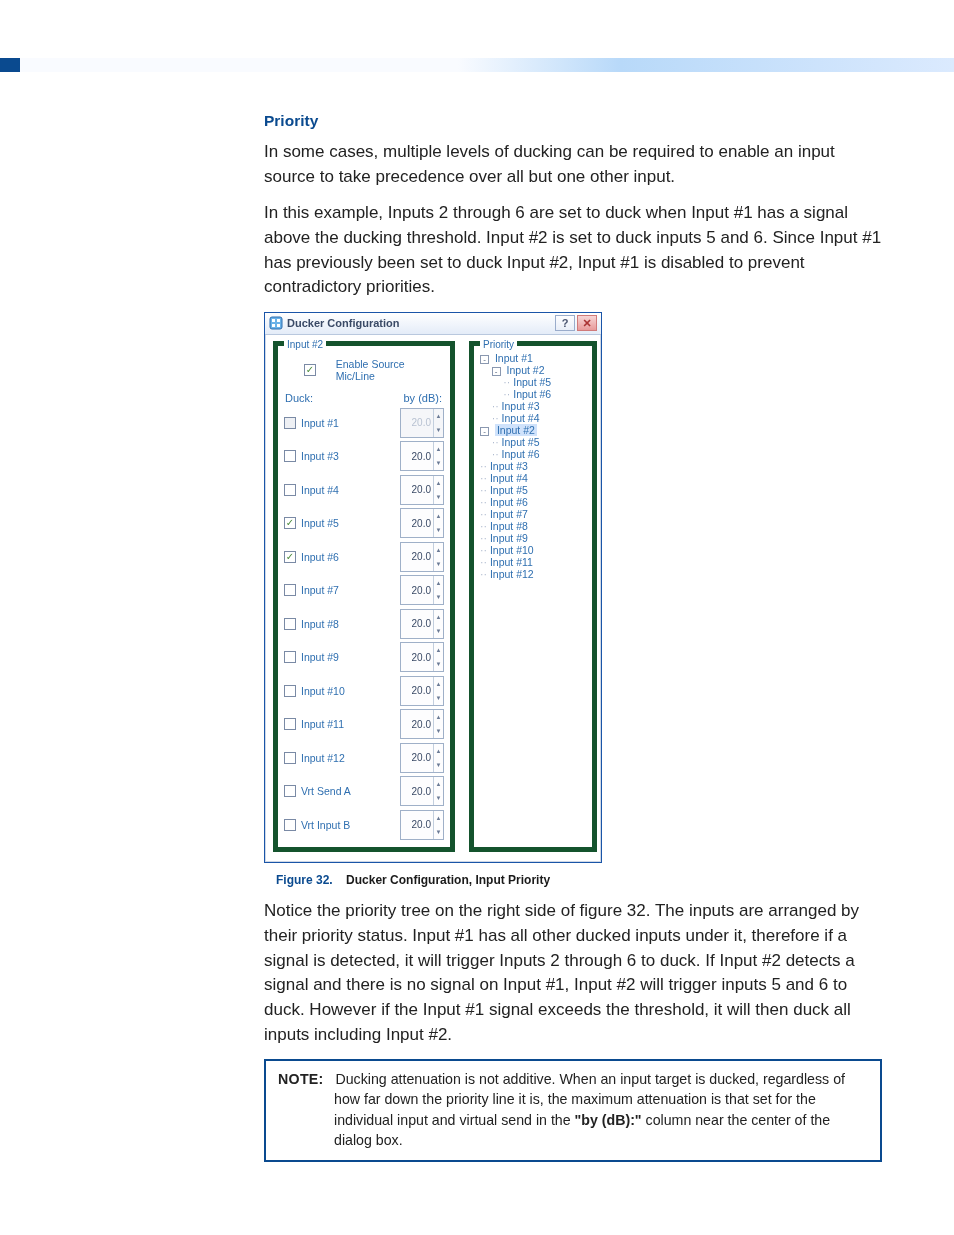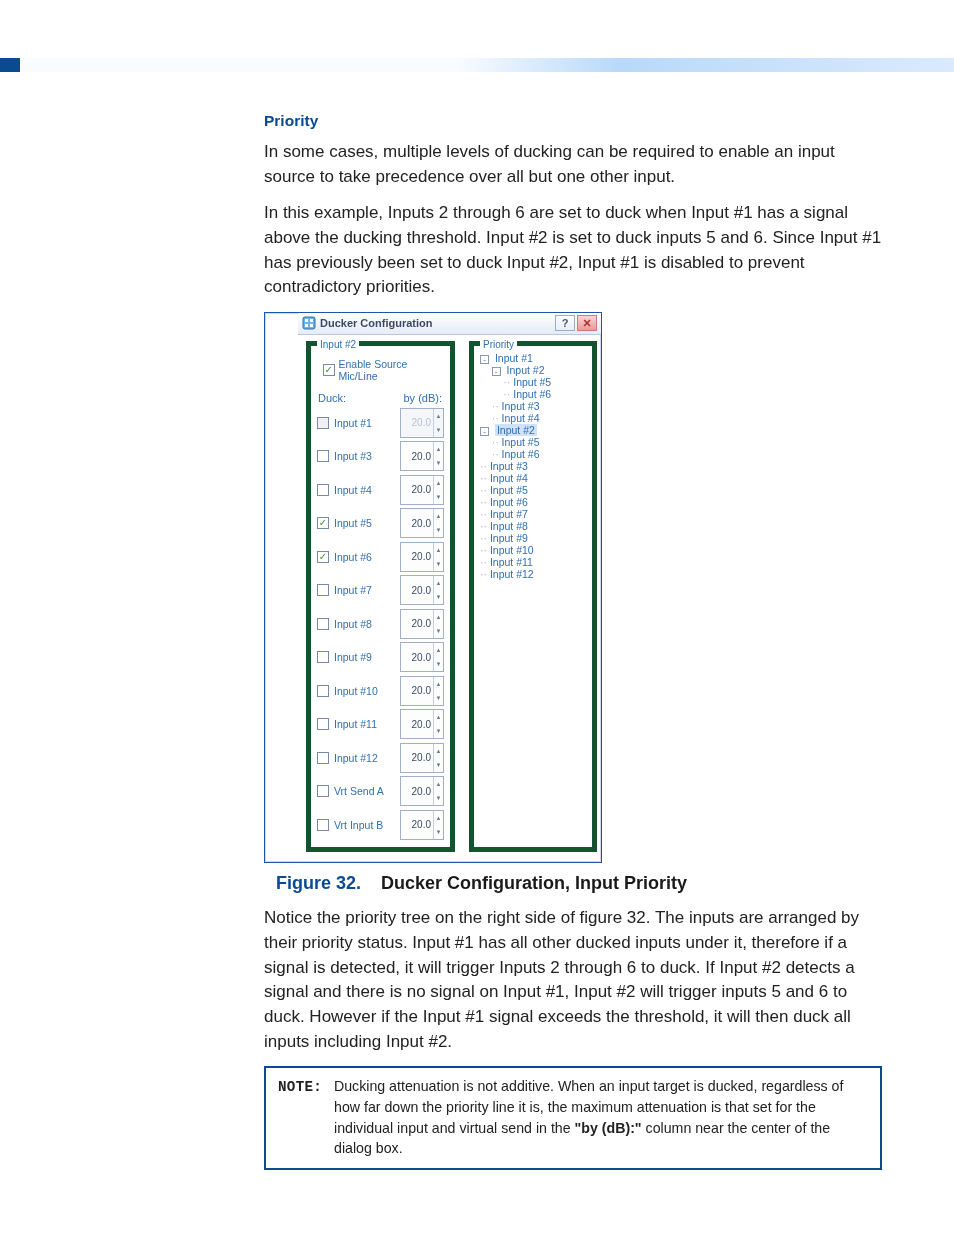--- a/index.html
+++ b/index.html
@@ -17,58 +17,58 @@
   }
 
   .page { padding: 40px 72px 40px 264px; }
 
   h3.section-h { color: #0a4a8f; font-size: 15.5px; font-weight: bold; margin-bottom: 10px; }
 
   p.body { font-size: 17px; line-height: 1.45; margin-bottom: 12px; }
   a.inline-link { color: #0a4a8f; font-weight: bold; text-decoration: none; }
 
   
-  .dialog { width: 338px; border: 1px solid #1a55a8; background: #fff; margin: 6px 0 10px 0; font-size: 11px; box-shadow: 0 0 0 1px #cfd8e6 inset; padding-left: 33px; }
+  .dialog { width: 338px; border: 1px solid #1a55a8; background: #fff; margin: 6px 0 10px 0; font-size: 11px; box-shadow: 0 0 0 1px #cfd8e6 inset; }
   .dlg-title { height: 22px; background: linear-gradient(#fff,#e4ecf8); display:flex; align-items:center; padding:0 4px; border-bottom:1px solid #b9c8de; }
   .dlg-title svg { flex: 0 0 auto; }
   .dlg-title .t { flex:1; font-weight:bold; color:#3a4a66; margin-left:4px; font-size:11px; }
   .dlg-btns { display:flex; gap:2px; }
   .dlg-btn { width:20px; height:16px; border:1px solid #9aaccb; display:flex; align-items:center; justify-content:center; font-size:11px; font-weight:bold; background:linear-gradient(#fdfdff,#e8eef8); color:#4a5570; }
   .dlg-btn.close { background:linear-gradient(#f7d6d6,#e89a9a); border-color:#d07a7a; color:#a33; }
   .dlg-body { display:flex; align-items:stretch; }
   .dlg-left { flex:1; padding:6px 8px 10px 8px; }
   .dlg-right { width:138px; padding:6px 4px 10px 6px; border-left:0; }
   .grp { border:5px solid #14532d; padding:6px 6px 4px 6px; position:relative; }
   .grp-lbl { position:absolute; top:-7px; left:6px; background:#fff; color:#2f6fb0; font-size:10px; padding:0 3px; }
-  .src-row { display:flex; align-items:center; margin:6px 0 10px 6px; font-size:10.5px; color:#2f6fb0; gap:4px; }
+  .src-row { display:flex; align-items:center; margin:6px 0 10px 20px; font-size:10.5px; color:#2f6fb0; gap:20px; }
   .chk { width:12px; height:12px; border:1px solid #7a8aa5; display:inline-flex; align-items:center; justify-content:center; background:#fff; }
   .chk.on::after { content:'✓'; font-size:10px; color:#4a8a3a; line-height:1; }
   .chk.dis { background:#eef0f4; }
   .hdr-row { display:flex; justify-content:space-between; font-size:11px; color:#2f6fb0; margin:4px 2px 4px 1px; }
   .duck-row { display:flex; align-items:center; justify-content:space-between; margin:3.5px 0; }
   .duck-row .lab { display:flex; align-items:center; gap:5px; font-size:10.5px; color:#2f6fb0; }
   .spin { width:44px; height:30px; border:1px solid #9fb0c8; display:flex; align-items:center; justify-content:flex-end; font-size:10px; color:#3a4a66; padding-right:12px; position:relative; background:#fdfdfe; }
   .spin.dis { color:#b8c2d2; background:#f5f6f9; }
   .spin .arr { position:absolute; right:0; top:0; bottom:0; width:10px; display:flex; flex-direction:column; border-left:1px solid #c3cfde; }
   .spin .arr span { flex:1; font-size:6px; display:flex; align-items:center; justify-content:center; color:#6a7a95; }
 
   .tree { font-size:10.5px; color:#2f6fb0; }
   .tree-node { white-space:nowrap; }
   .tree .exp { display:inline-block; width:9px; height:9px; border:1px solid #8a98b0; text-align:center; line-height:7px; font-size:8px; color:#4a5a78; margin-right:3px; background:#fff; }
   .tree .sel { background:#cfe2fb; padding:0 2px; }
   .tree .dash { color:#b0bcd0; }
 
   
-  .fig-cap { margin:6px 0 12px 0; font-size:18px;padding-left:12px; }
+  .fig-cap { margin:6px 0 12px 0; font-size:12px;padding-left:12px; }
   .fig-cap .num { color:#0a4a8f; font-weight:bold; }
   .fig-cap .ttl { font-weight:bold; color:#1a1a1a; }
 
   
   .note { border:2px solid #0a4a8f; padding:8px 12px 10px 12px; margin:10px 0 14px 0; }
-  .note .nlabel { font-weight:900; font-family: Liberation Mono, monospace; letter-spacing:0.3px; }
+  .note .nlabel { font-weight:900; font-family: Liberation Sans, sans-serif; letter-spacing:0.3px; }
   .note p { font-size:14.2px; line-height:1.42; padding-left:56px; text-indent:-56px; }
   .note .nbody { display:inline; }
   .note .quoted { font-weight:bold; }
 </style>
 </head>
 <body>
 
 <div class="top-bar"></div>
 
 <div class="page">

